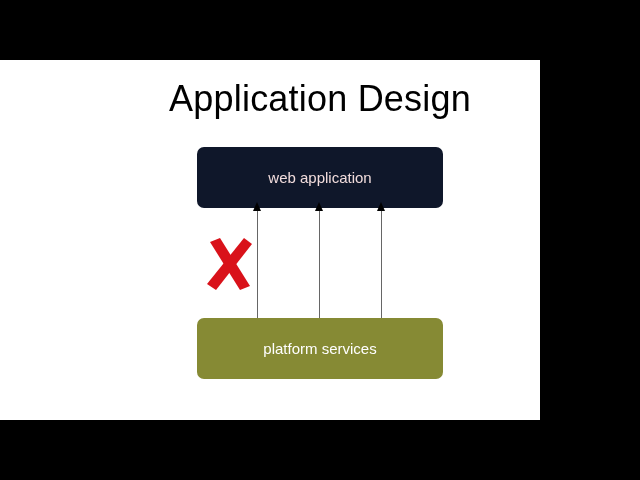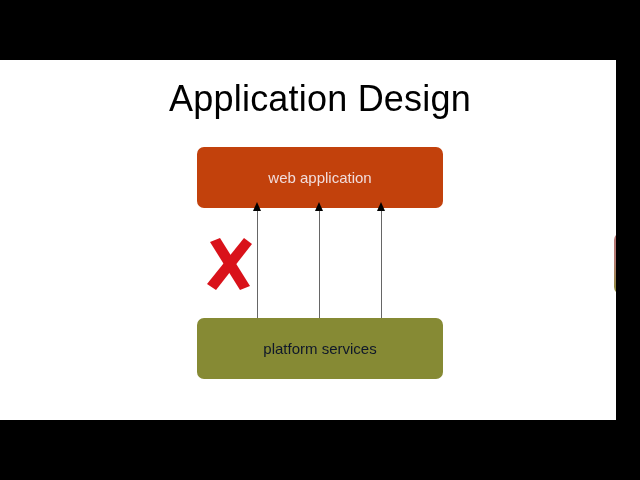--- a/index.html
+++ b/index.html
@@ -1,22 +1,22 @@
 <!DOCTYPE html>
 <html><head>
 <meta charset="utf-8">
 <style>
   html, body { margin:0; padding:0; }
   body { width:640px; height:480px; background:#000; position:relative; overflow:hidden; font-family:"Liberation Sans", sans-serif; }
-  .slide { position:absolute; left:0; top:60px; width:616px; height:360px; background:#fff; overflow:hidden; }
+  .slide { position:absolute; left:0; top:60px; width:540px; height:360px; background:#fff; overflow:hidden; }
   .title { position:absolute; left:0; top:18px; width:640px; text-align:center; font-size:36px; color:#000; letter-spacing:0.2px; }
   .box { position:absolute; left:197px; width:246px; height:61px; border-radius:7px; display:flex; align-items:center; justify-content:center; font-size:15px; font-weight:300; box-sizing:border-box; }
-  .box.web { top:87px; background:#c2410c; color:#f1dcdc; }
+  .box.web { top:87px; background:#0f172a; color:#f1dcdc; }
   .box.api { top:173px; background:#b3b97e; color:#4a4c33; }
-  .box.platform { top:258px; background:#868a34; color:#0f172a; }
+  .box.platform { top:258px; background:#868a34; color:#ffffff; }
   .arrow { position:absolute; width:1px; background:#666; }
   .arrow .head { position:absolute; left:-4px; top:-8px; width:0; height:0; border-left:4.5px solid transparent; border-right:4.5px solid transparent; border-bottom:9px solid #000; }
   .xmark { position:absolute; left:204px; top:176px; width:50px; height:56px; }
   .peek { position:absolute; left:614px; top:173px; width:40px; height:61px; border-radius:7px; background:linear-gradient(#b57675 0%, #b37a72 45%, #8c8d3a 100%); }
 </style>
 </head>
 <body>
 
 <div style="position:absolute;left:0;top:0;width:640px;height:60px;background:#000;"></div>
 

